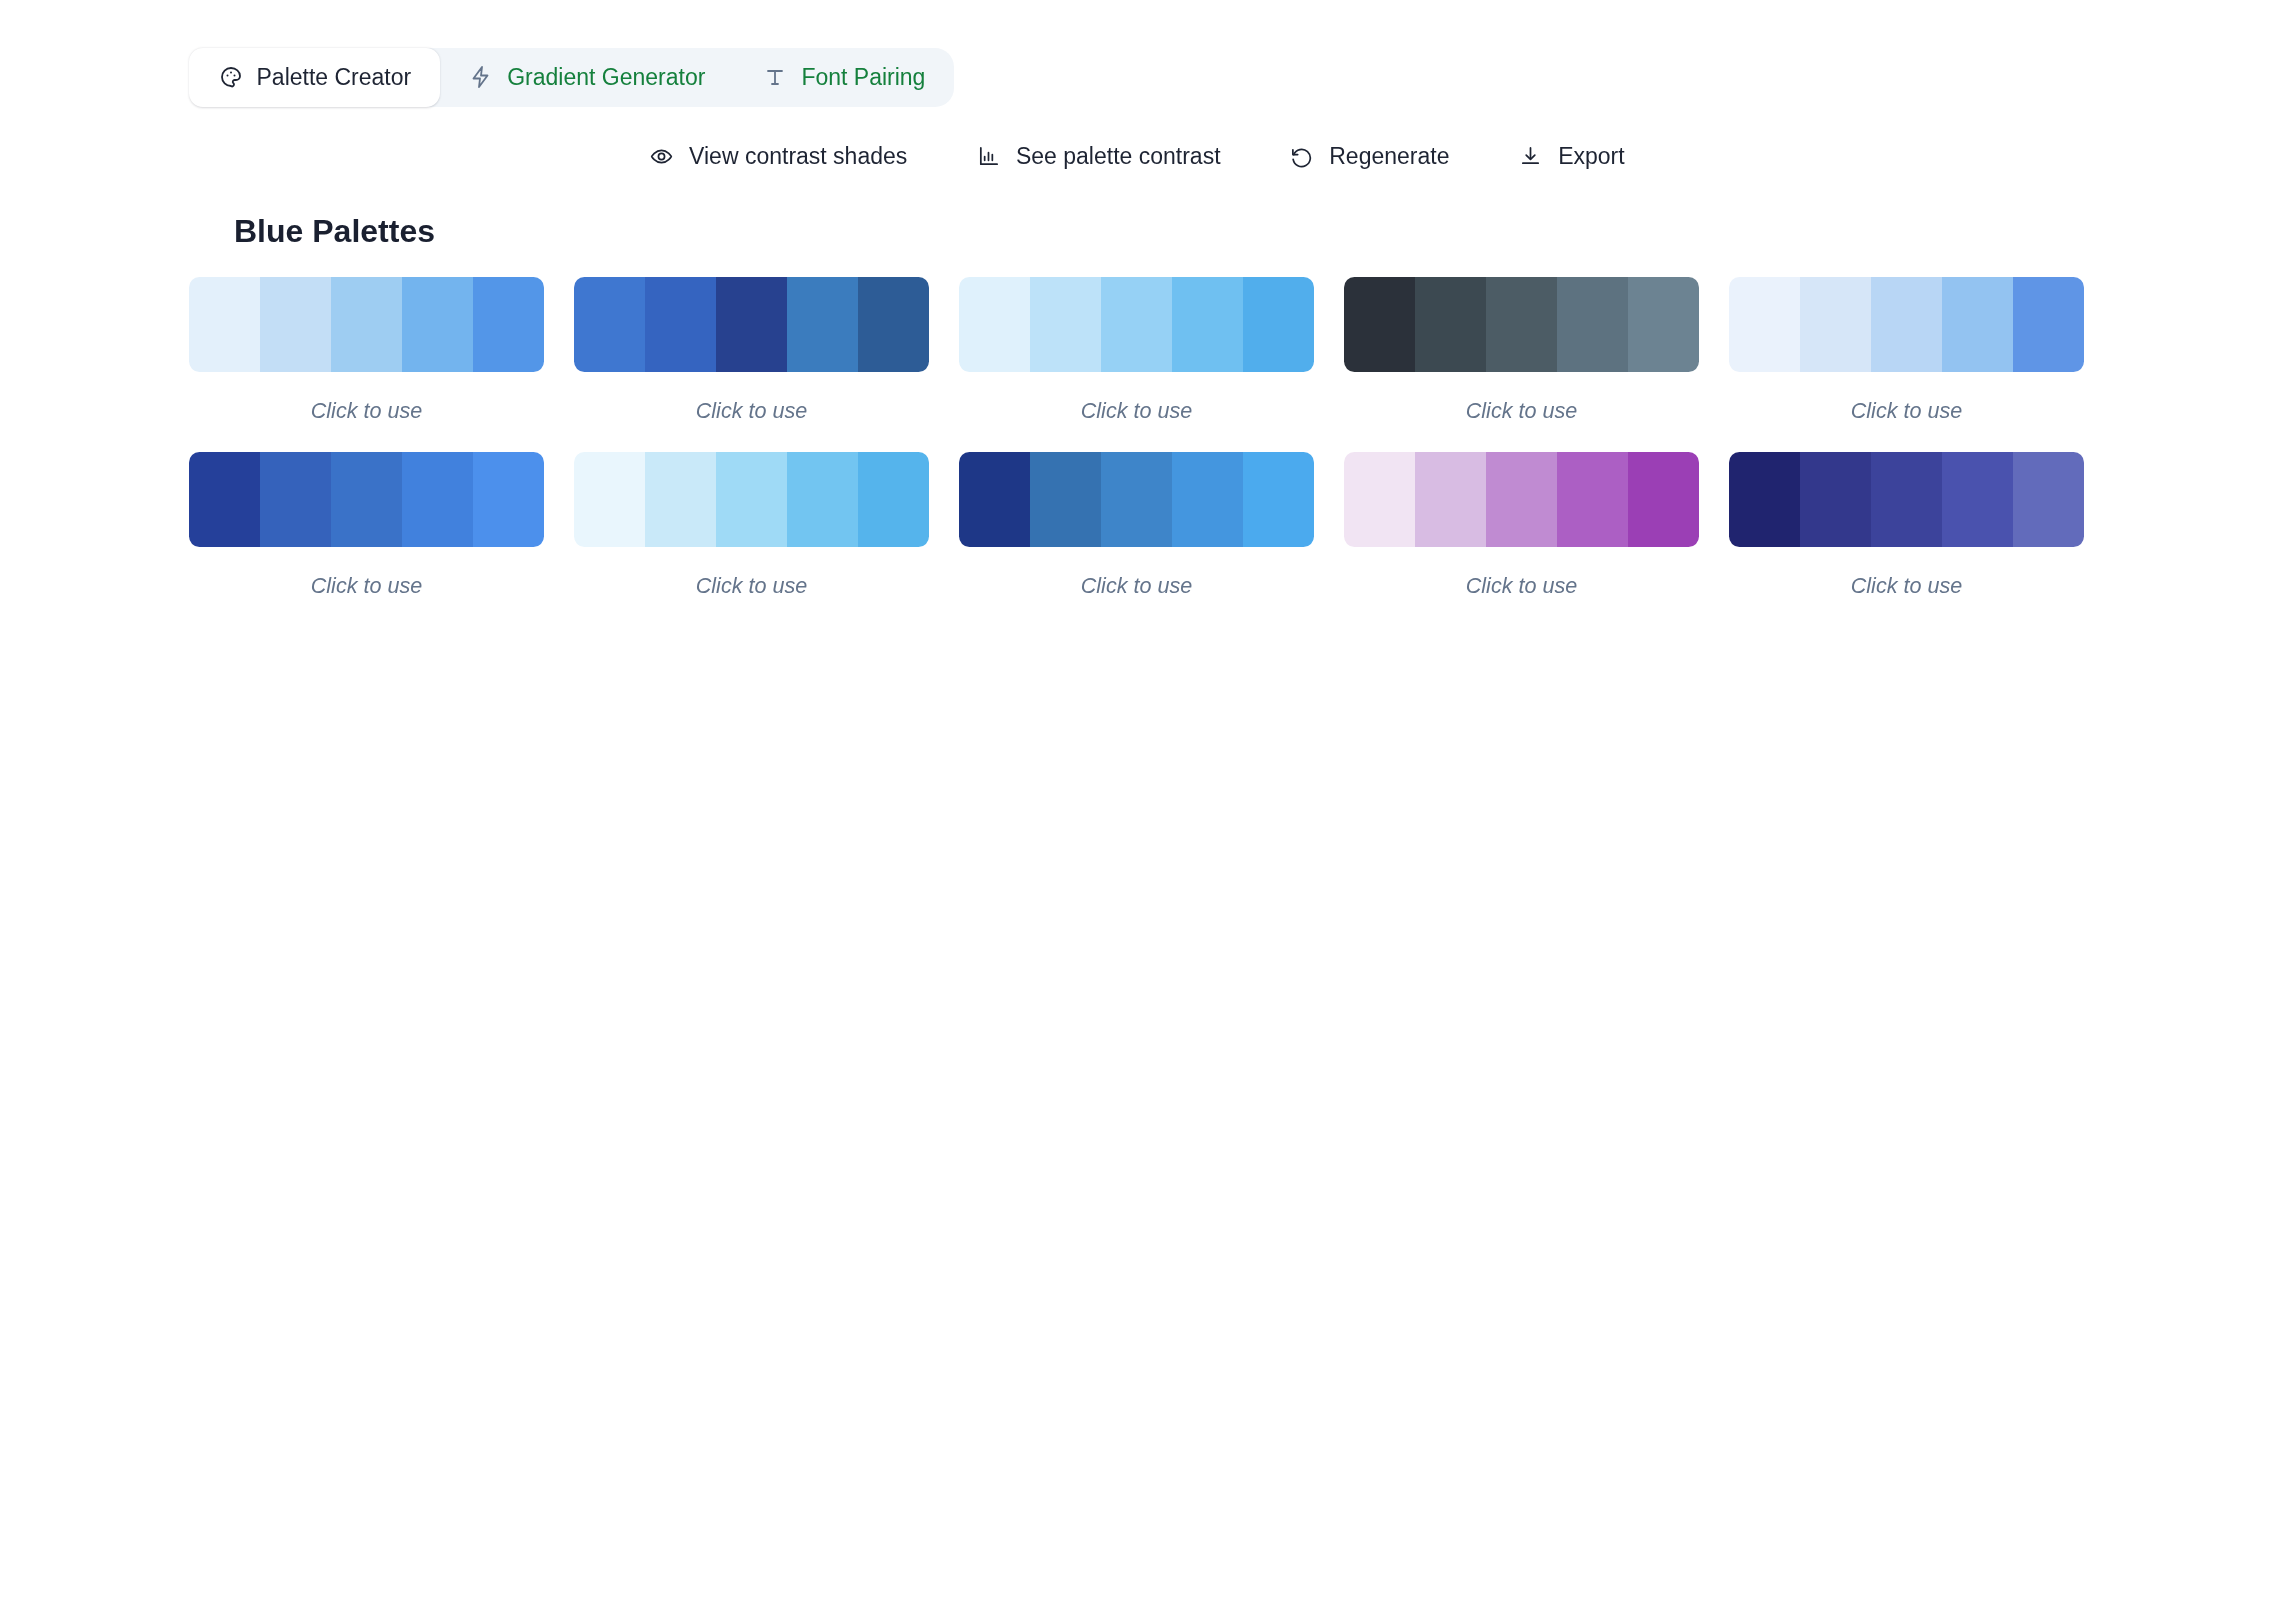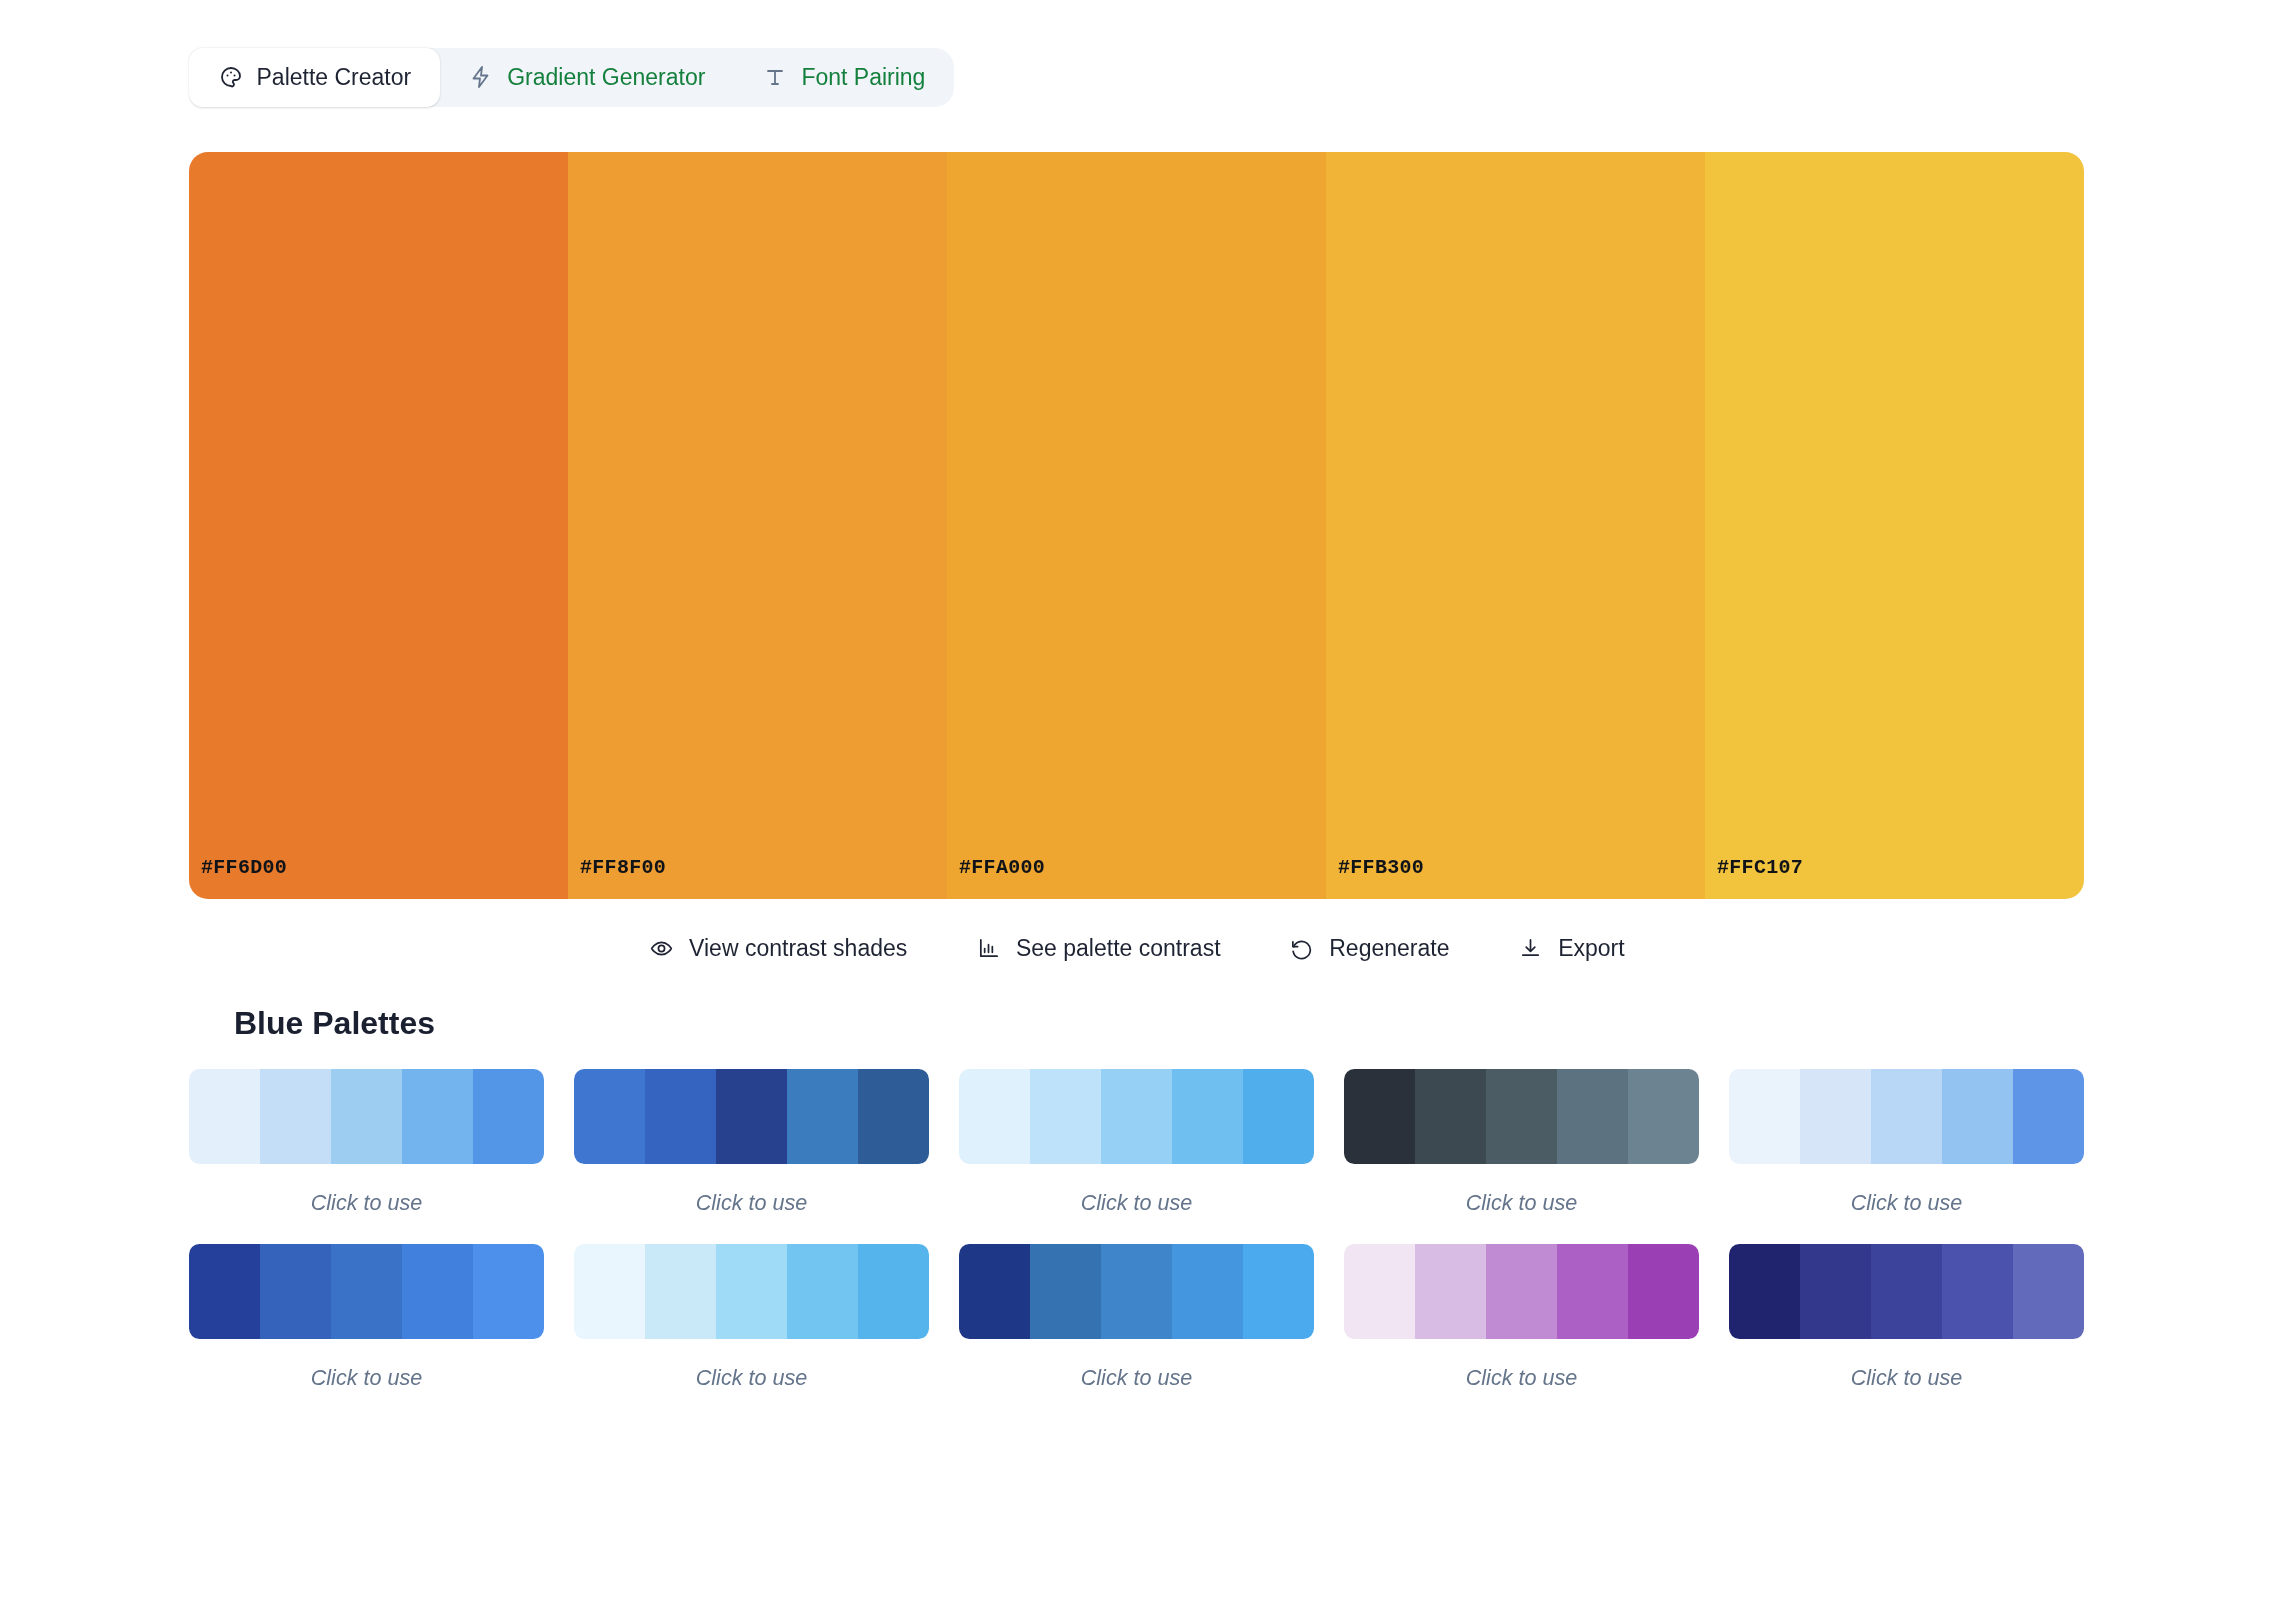--- a/index.html
+++ b/index.html
@@ -172,37 +172,20 @@
         <svg width="24" height="24" viewBox="0 0 24 24" fill="none" stroke="#64748b" stroke-width="1.8" stroke-linecap="round" stroke-linejoin="round">
           <path d="M5 6h14M12 6v13M9 19h6"></path>
         </svg>
       </span>
       <span>Font Pairing</span>
     </div>
 
   </div>
 
   
-  <div class="palette">
-    <div class="swatch" style="background:#E87A2C">
-      <span class="hex">#FF6D00</span>
-    </div>
-    <div class="swatch" style="background:#EE9D33">
-      <span class="hex">#FF8F00</span>
-    </div>
-    <div class="swatch" style="background:#EFA631">
-      <span class="hex">#FFA000</span>
-    </div>
-    <div class="swatch" style="background:#F1B437">
-      <span class="hex">#FFB300</span>
-    </div>
-    <div class="swatch" style="background:#F2C43E">
-      <span class="hex">#FFC107</span>
-    </div>
-  </div>
 
   
   <div class="actions">
 
     <div class="action">
       <span class="ic">
         <svg width="23" height="23" viewBox="0 0 24 24" fill="none" stroke="#1e2433" stroke-width="1.8" stroke-linecap="round" stroke-linejoin="round">
           <path d="M1.8 12S5.5 5.5 12 5.5 22.2 12 22.2 12 18.5 18.5 12 18.5 1.8 12 1.8 12z"></path>
           <circle cx="12" cy="12" r="3.2"></circle>
         </svg>

